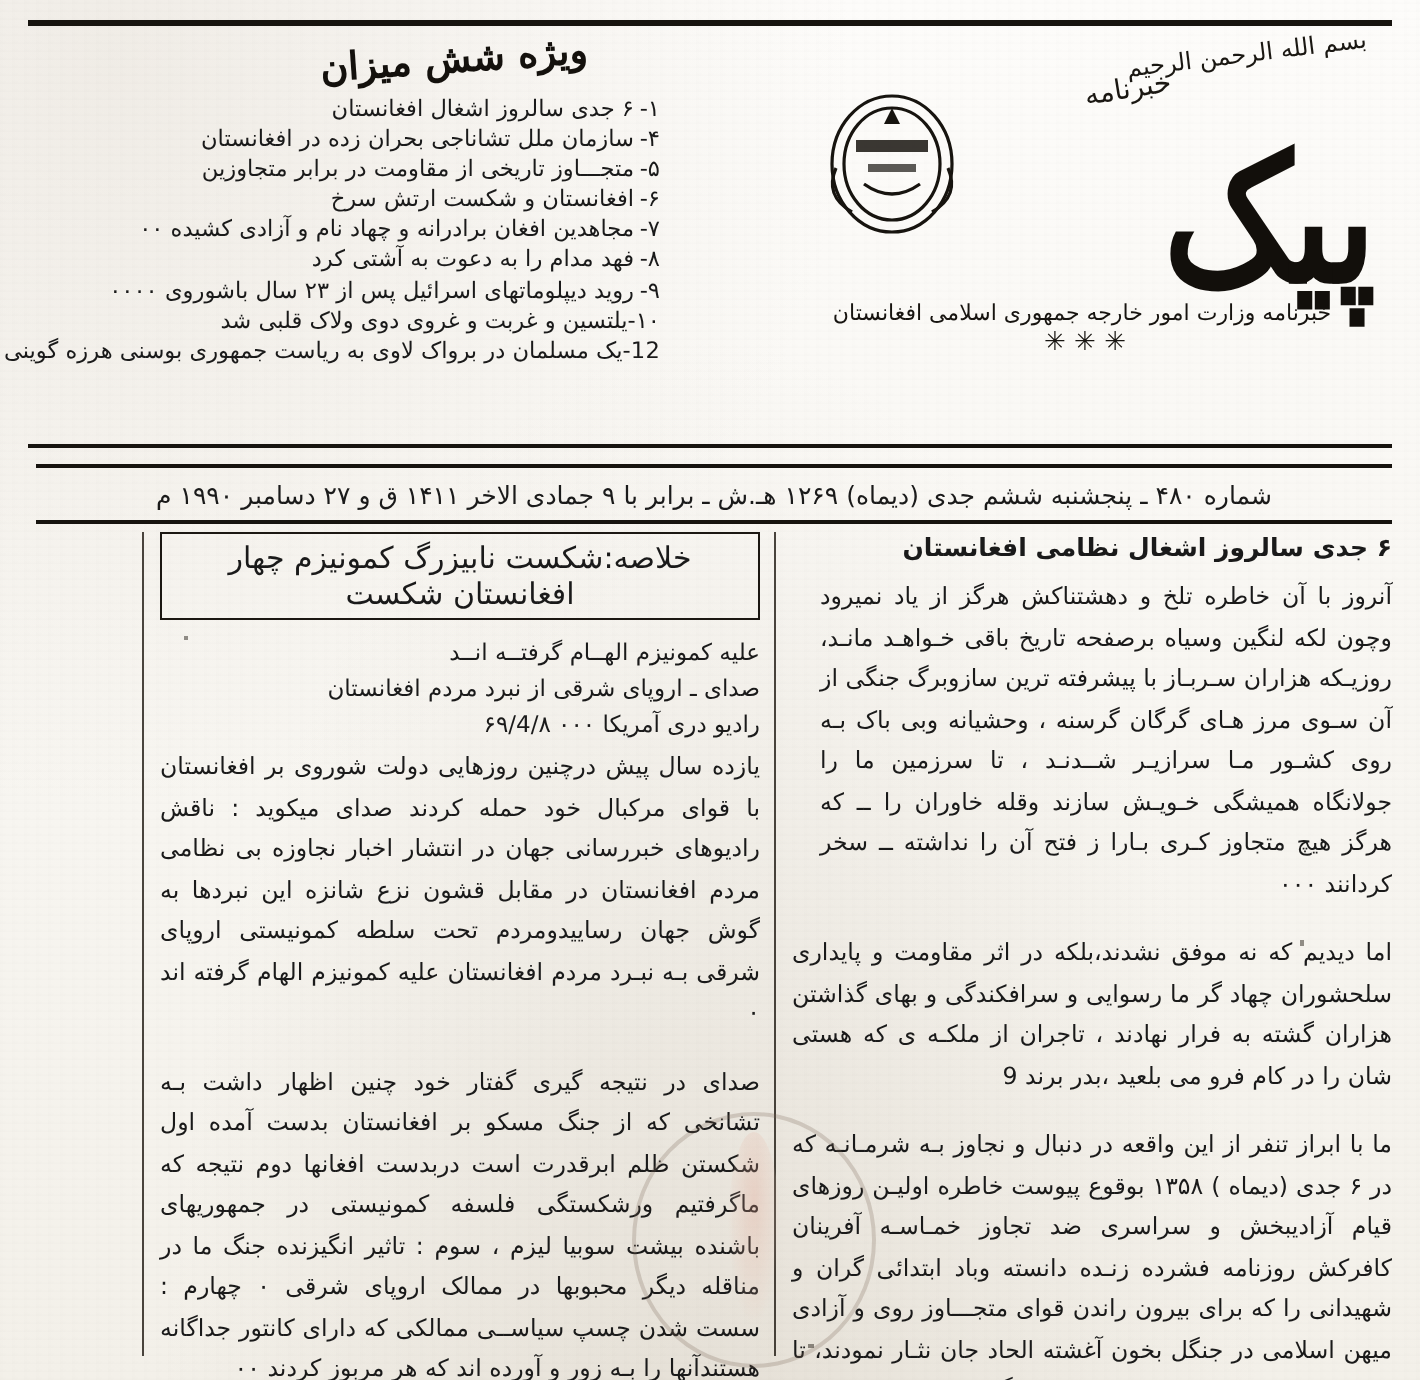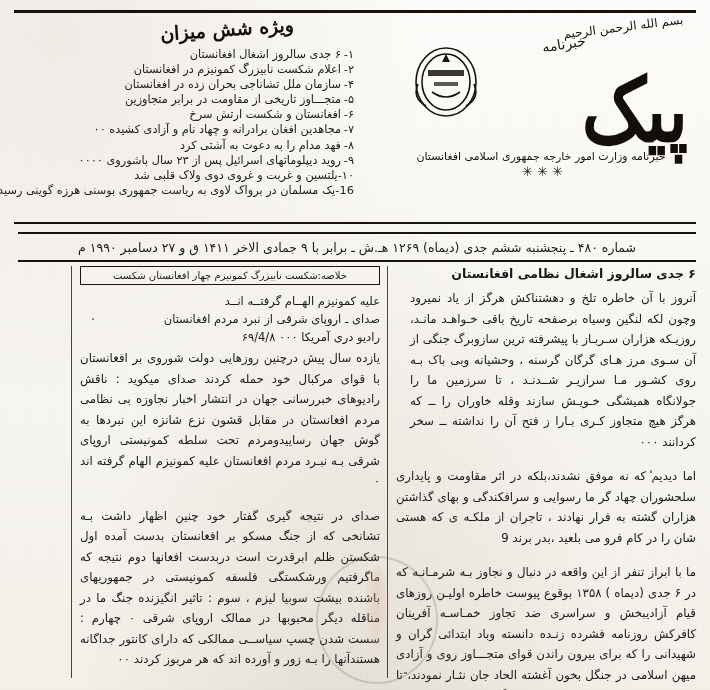--- a/index.html
+++ b/index.html
@@ -57,21 +57,21 @@
     font-size:14px;color:#1a1712;transform:rotate(-9deg);
     font-family:"DejaVu Serif", serif;
   }
   .bismillah{
     position:absolute;right:26px;top:20px;font-size:12px;color:#1a1712;
     transform:rotate(-7deg);
   }
 
   
   .mh-list{
-    position:absolute;left:24px;top:48px;width:330px;
+    position:absolute;left:0;top:48px;width:330px;
     direction:rtl;text-align:right;
   }
   .mh-list ol{margin:0;padding:0;list-style:none;}
   .mh-list li{
     font-size:11.3px;line-height:13.6px;margin-bottom:1.5px;white-space:nowrap;
     letter-spacing:.1px;
   }
   .mh-list li .n{display:inline-block;min-width:13px;}
   .vizhe{
     position:absolute;left:160px;top:18px;
@@ -95,21 +95,21 @@
   .col{position:absolute;top:0;bottom:0;direction:rtl;}
   .col-r{right:0;width:300px;}
   .col-m{right:316px;width:300px;}
   .col-l{left:0;width:58px;}
   .vdiv{position:absolute;top:0;bottom:8px;width:1px;background:#2a251d;opacity:.85;}
   .vdiv.d1{right:308px;}
   .vdiv.d2{right:624px;}
 
   .headline-box{
     border:1.5px solid #1b1712;padding:3px 6px;margin-bottom:9px;
-    font-size:10px;text-align:center;
+    font-size:15px;text-align:center;
   }
   .kicker{font-size:12.5px;font-weight:700;margin:0 0 7px 0;text-align:right;}
   .byline{font-size:11.5px;margin:0 0 4px 0;}
   p.body{
     font-size:11.8px;line-height:20.5px;margin:0 0 14px 0;
     text-align:justify;
   }
   p.body.first{margin-top:2px;margin-left:14px;}
 
   
@@ -156,29 +156,28 @@
     <div class="logo-stars">✳  ✳  ✳</div>
     <div class="logo-sub">خبرنامه وزارت امور خارجه جمهوری اسلامی افغانستان</div>
   </div>
 
   <div class="bismillah">بسم الله الرحمن الرحیم</div>
   <div class="vizhe">ویژه شش میزان</div>
 
   <div class="mh-list">
     <ol>
       <li><span class="n">۱-</span><span>۶ جدی سالروز اشغال افغانستان</span></li>
-      <li><span class="n">۲-</span><span>اعلام شکست نابیزرگ کمونیزم در افغانستان</span></li>
       <li><span class="n">۴-</span><span>سازمان ملل تشاناجی بحران زده در افغانستان</span></li>
       <li><span class="n">۵-</span><span>متجـــاوز تاریخی از مقاومت در برابر متجاوزین</span></li>
       <li><span class="n">۶-</span><span>افغانستان و شکست ارتش سرخ</span></li>
       <li><span class="n">۷-</span><span>مجاهدین افغان برادرانه و چهاد نام و آزادی کشیده ۰۰</span></li>
       <li><span class="n">۸-</span><span>فهد مدام را به دعوت به آشتی کرد</span></li>
       <li><span class="n">۹-</span><span>روید دیپلوماتهای اسرائیل پس از ۲۳ سال باشوروی ۰۰۰۰</span></li>
       <li><span class="n">۱۰-</span><span>یلتسین و غربت و غروی دوی ولاک قلبی شد</span></li>
-      <li><span class="n">16-</span><span>یک مسلمان در برواک لاوی به ریاست جمهوری بوسنی هرزه گوینی رسید ۰۰</span></li>
+      <li><span class="n">12-</span><span>یک مسلمان در برواک لاوی به ریاست جمهوری بوسنی هرزه گوینی رسید ۰۰</span></li>
     </ol>
   </div>
 
   <div class="mh-rule mh-bottom-rule"></div>
 </div>
 
 <div class="issuebar">
   <div class="inner">شماره ۴۸۰ ـ پنجشنبه ششم جدی (دیماه) ۱۲۶۹ هـ.ش ـ برابر با ۹ جمادی الاخر ۱۴۱۱ ق و ۲۷ دسامبر ۱۹۹۰ م</div>
 </div>
 

